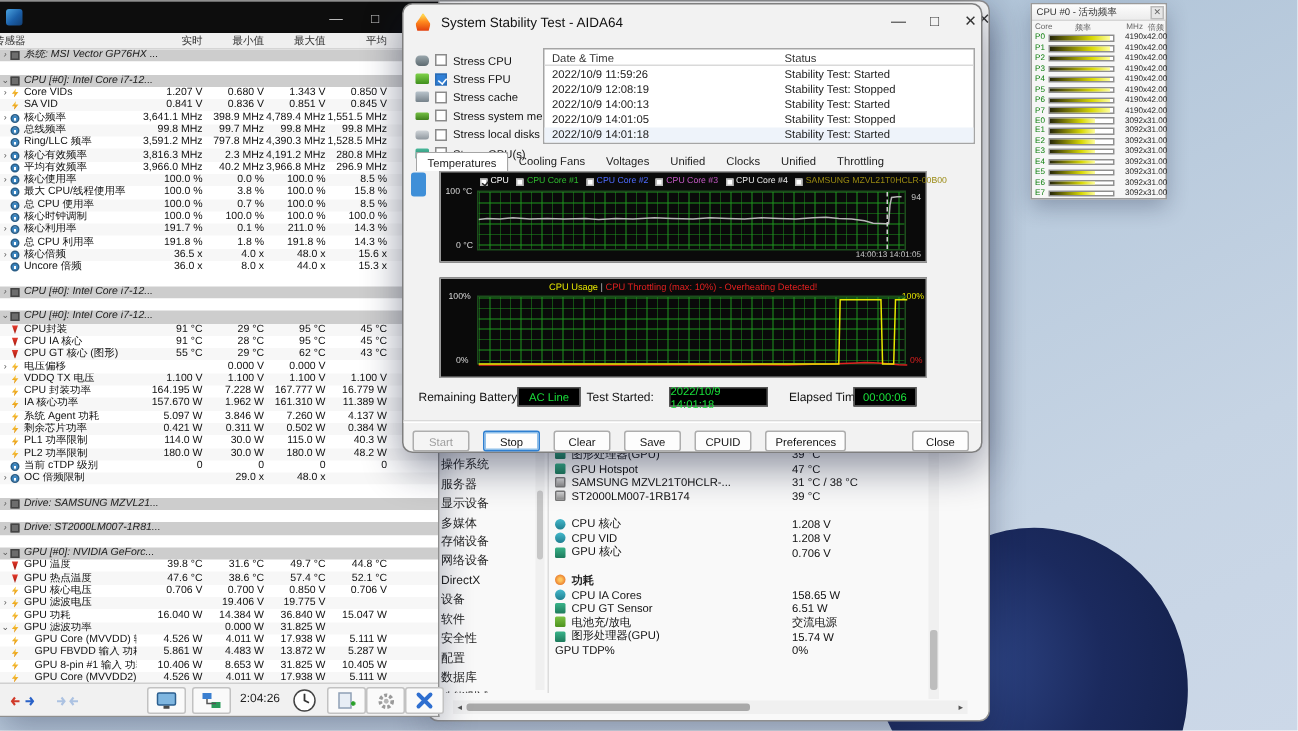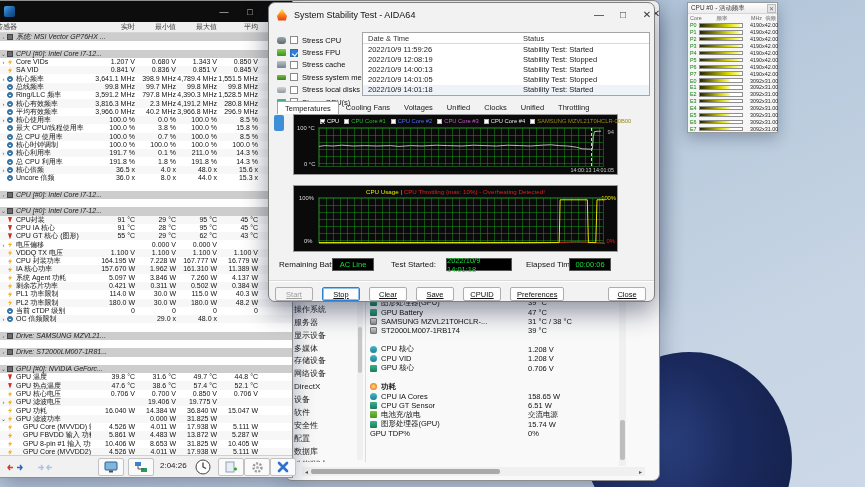--- a/index.html
+++ b/index.html
@@ -98,21 +98,21 @@
   .plot svg{position:absolute;inset:0;}
   .ylab{position:absolute;font-size:5.8px;color:#ddd;}
   .marker{position:absolute;top:0;bottom:0;border-left:1px dashed #cfcfcf;}
   .peak{position:absolute;font-size:5.8px;color:#bbb;}
   .tstamps{position:absolute;right:3px;bottom:1px;font-size:5.4px;color:#cfcfcf;}
   .g2title{position:absolute;top:2px;left:0;right:0;text-align:center;font-size:6.2px;white-space:nowrap;}
   .statusrow{position:absolute;left:10px;top:257px;right:8px;font-size:8px;color:#111;}
   .sbox{position:absolute;top:-2px;height:13px;background:#000;color:#19e03a;font-size:7.5px;display:flex;align-items:center;justify-content:center;border:1px solid #555;}
   .sep{position:absolute;left:0;right:0;top:277px;height:2px;border-top:1px solid #d8d8d8;border-bottom:1px solid #fff;}
   .btnrow{position:absolute;left:6px;right:8px;top:284px;display:flex;gap:9px;}
-  .btn{min-width:38px;height:14px;background:#fdfdfd;border:1px solid #adadad;border-radius:2px;font-size:7.5px;color:#111;display:flex;align-items:center;justify-content:center;padding:0 6px;text-decoration:underline;}
+  .btn{min-width:38px;height:14px;background:#fdfdfd;border:1px solid #adadad;border-radius:2px;font-size:7.5px;color:#111;display:flex;align-items:center;justify-content:center;padding:0 6px;}
   .btn.disabled{color:#9d9d9d;background:#f4f4f4;}
   .btn.focus{border-color:#2f7fd0;box-shadow:inset 0 0 0 1px #8fc0ea;}
   .btn.right{margin-left:auto;}
   
   #cpupanel{left:687px;top:2px;width:91px;height:131px;background:#f6f6f6;border:1px solid #9a9a9a;box-shadow:0 5px 14px rgba(20,30,60,.3);}
   .cp-title{height:11px;display:flex;align-items:center;font-size:6.4px;color:#333;padding-left:3px;background:linear-gradient(#fdfdfd,#ececec);border-bottom:1px solid #d5d5d5;position:relative;}
   .cp-close{position:absolute;right:1px;top:1px;width:9px;height:9px;background:#e6e6e6;border:1px solid #bbb;color:#666;font-size:6px;display:flex;align-items:center;justify-content:center;}
   .cp-head{height:8px;display:flex;font-size:5.4px;color:#666;align-items:center;}
   .cp-head .h0{width:11px;padding-left:2px;}
   .cp-head .h1{width:46px;text-align:center;}
@@ -156,21 +156,21 @@
     </div>
   <div class="am-divider"></div>
   <div class="am-content" id="am-content">
       <div class="crow">
         <span class="cic gpu"></span>
         <span class="clb">图形处理器(GPU)</span>
         <span class="cvl">39 °C</span>
       </div>
       <div class="crow">
         <span class="cic gpu"></span>
-        <span class="clb">GPU Battery</span>
+        <span class="clb">GPU Hotspot</span>
         <span class="cvl">47 °C</span>
       </div>
       <div class="crow">
         <span class="cic disk"></span>
         <span class="clb">SAMSUNG MZVL21T0HCLR-...</span>
         <span class="cvl">31 °C / 38 °C</span>
       </div>
       <div class="crow">
         <span class="cic disk"></span>
         <span class="clb">ST2000LM007-1RB174</span>
@@ -818,21 +818,21 @@
     <div class="plot">
       <svg id="g2svg" width="286" height="46">
           <polyline points="0.0,45.4 171.6,45.4 188.8,45.2 205.9,45.3 223.1,44.9 234.5,44.7 243.1,44.3 251.7,44.0 257.4,43.7 263.1,43.9 268.8,44.2 274.6,44.6 280.3,45.1 286.0,45.3" fill="none" stroke="#e02020" stroke-width="1"></polyline>
           <polyline points="0.0,44.6 240.2,44.6 241.1,1.8 268.3,1.8 269.4,44.6 276.8,44.6 278.0,1.8 286.0,1.8" fill="none" stroke="#e8e800" stroke-width="1"></polyline>
         </svg>
     </div>
   </div>
 
   <div class="statusrow" id="sst-status">
       <span style="position: absolute; left: 0px;">Remaining Battery:</span>
-      <span class="sbox" style="left: 53px; width: 42px;">AC Line</span>
+      <span class="sbox" style="left: 66px; width: 42px;">AC Line</span>
       <span style="position: absolute; left: 112px;">Test Started:</span>
       <span class="sbox" style="left: 167px; width: 66px;">2022/10/9 14:01:18</span>
       <span style="position: absolute; left: 247px;">Elapsed Time:</span>
       <span class="sbox" style="left: 290px; width: 42px;">00:00:06</span>
     </div>
   <div class="sep"></div>
   <div class="btnrow" id="sst-buttons">
       <div class="btn disabled">Start</div>
       <div class="btn focus">Stop</div>
       <div class="btn">Clear</div>

